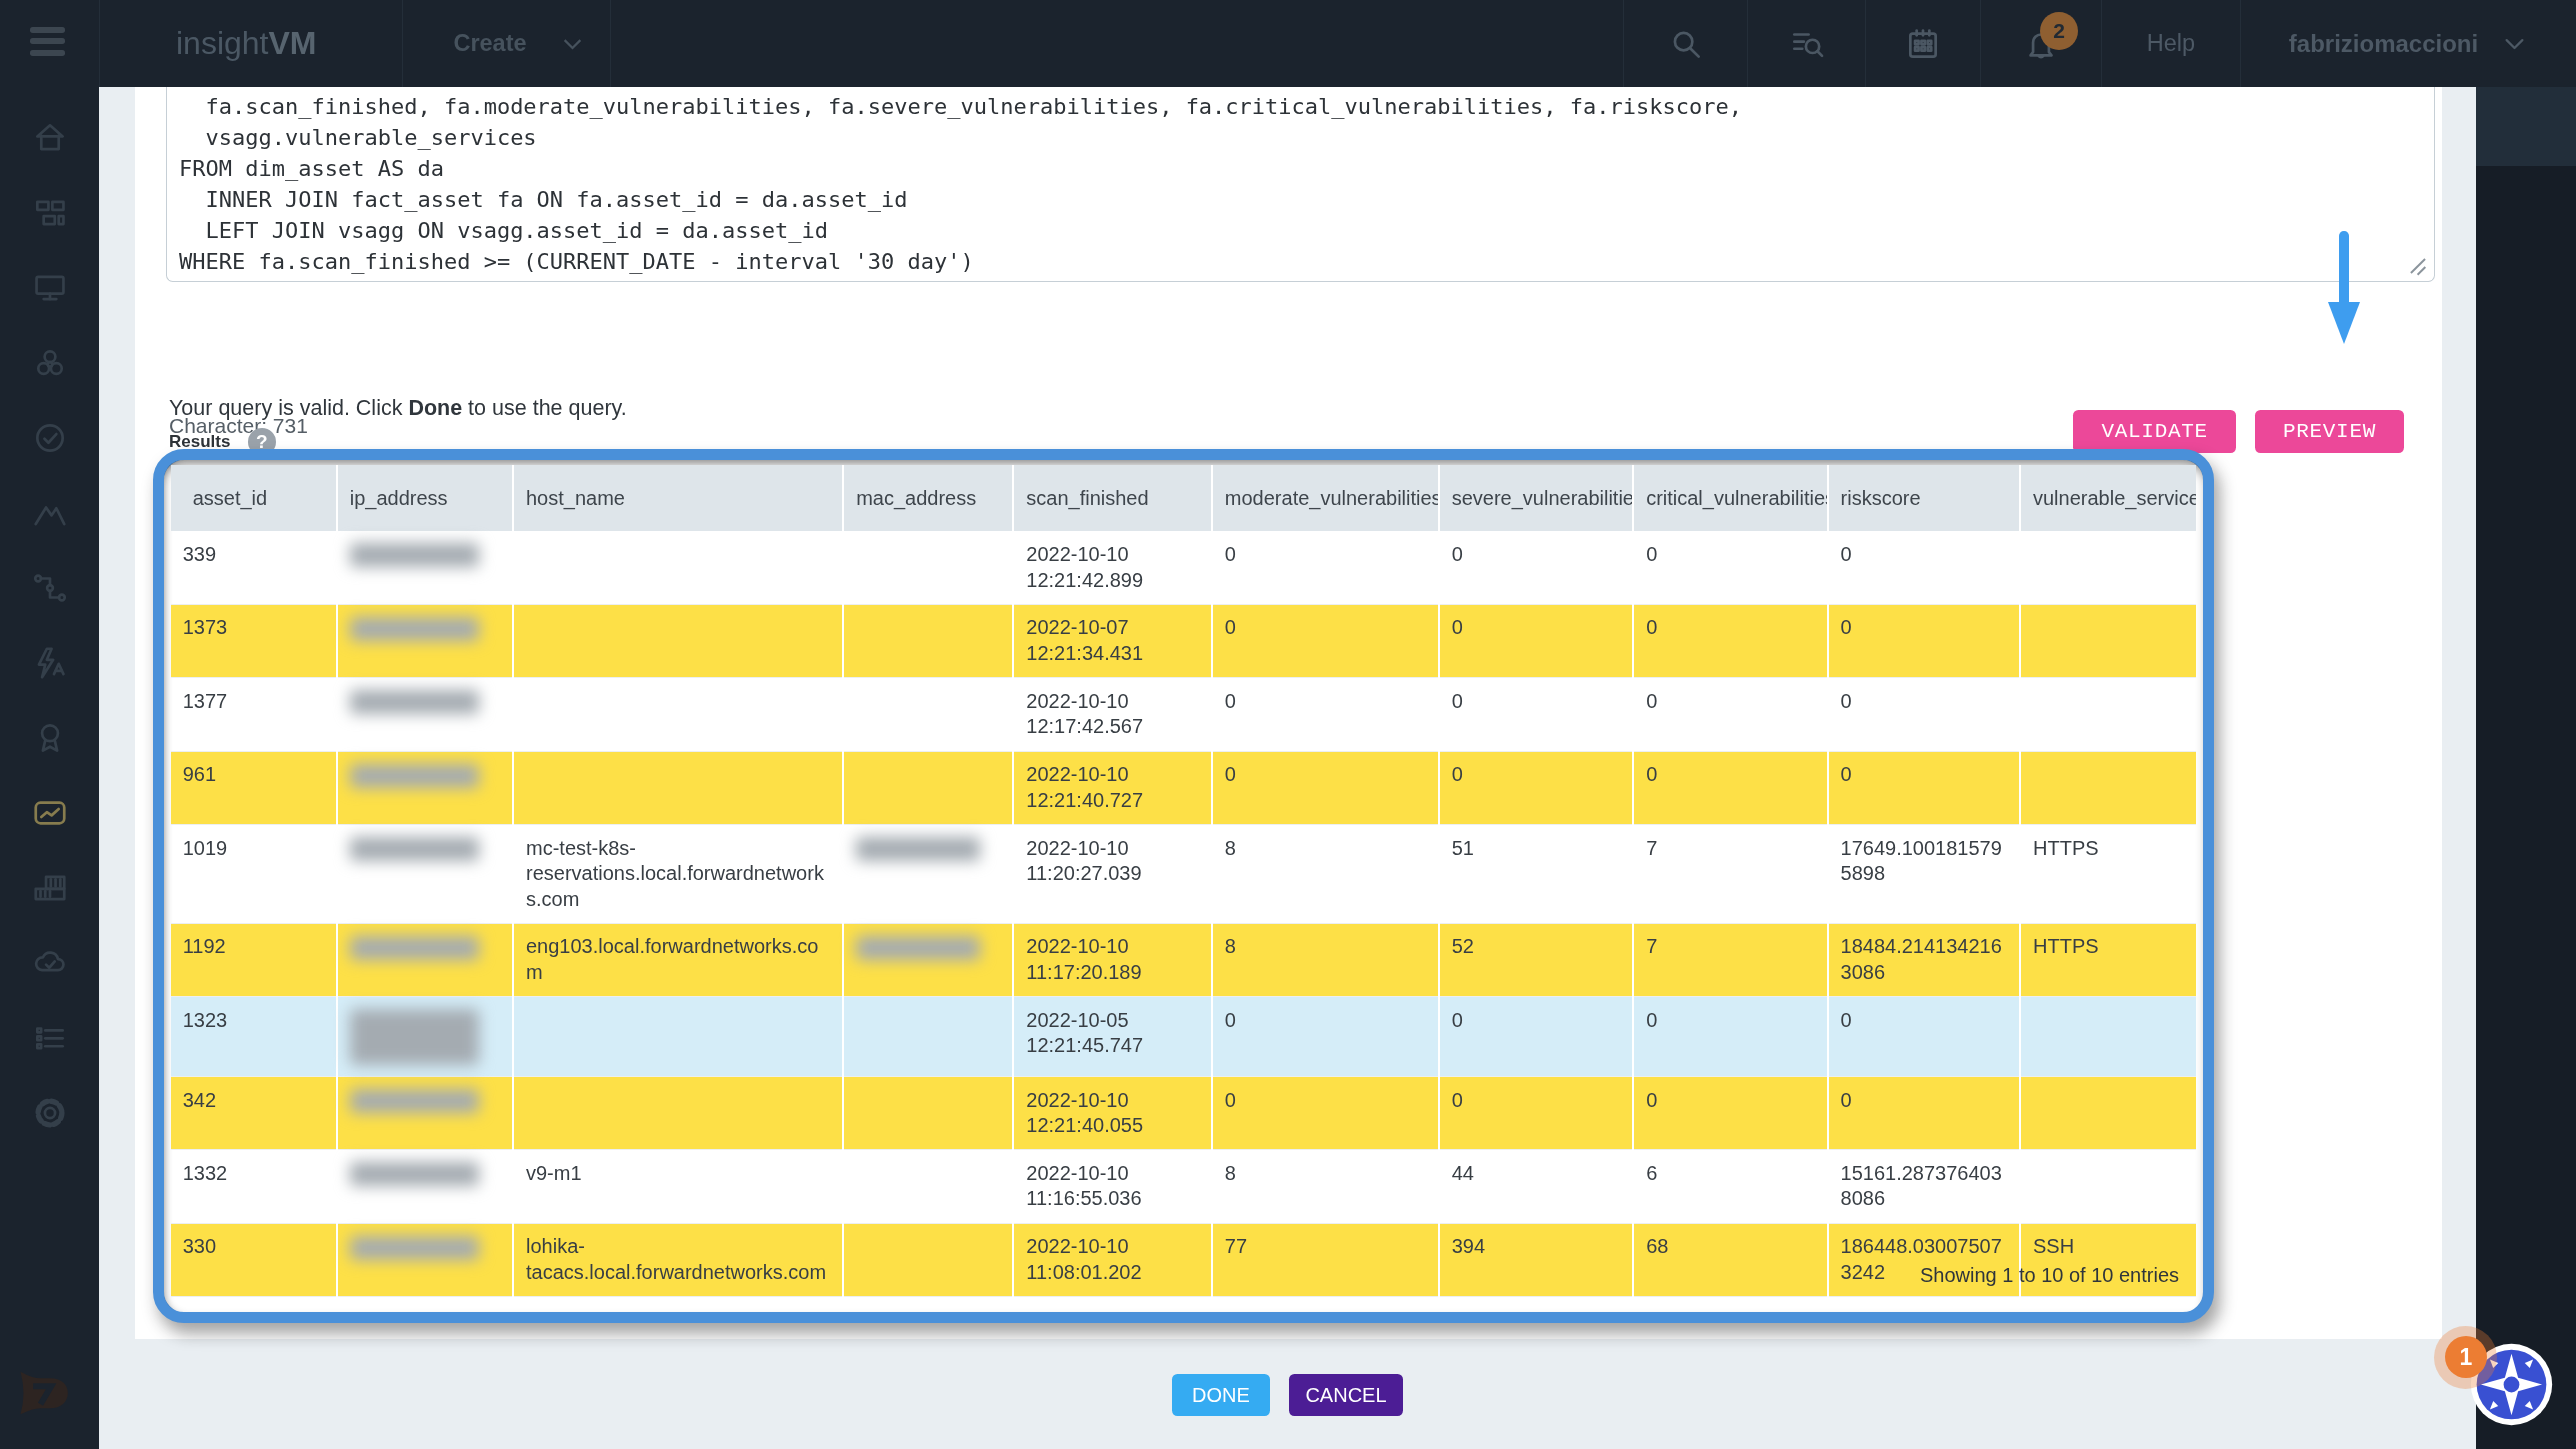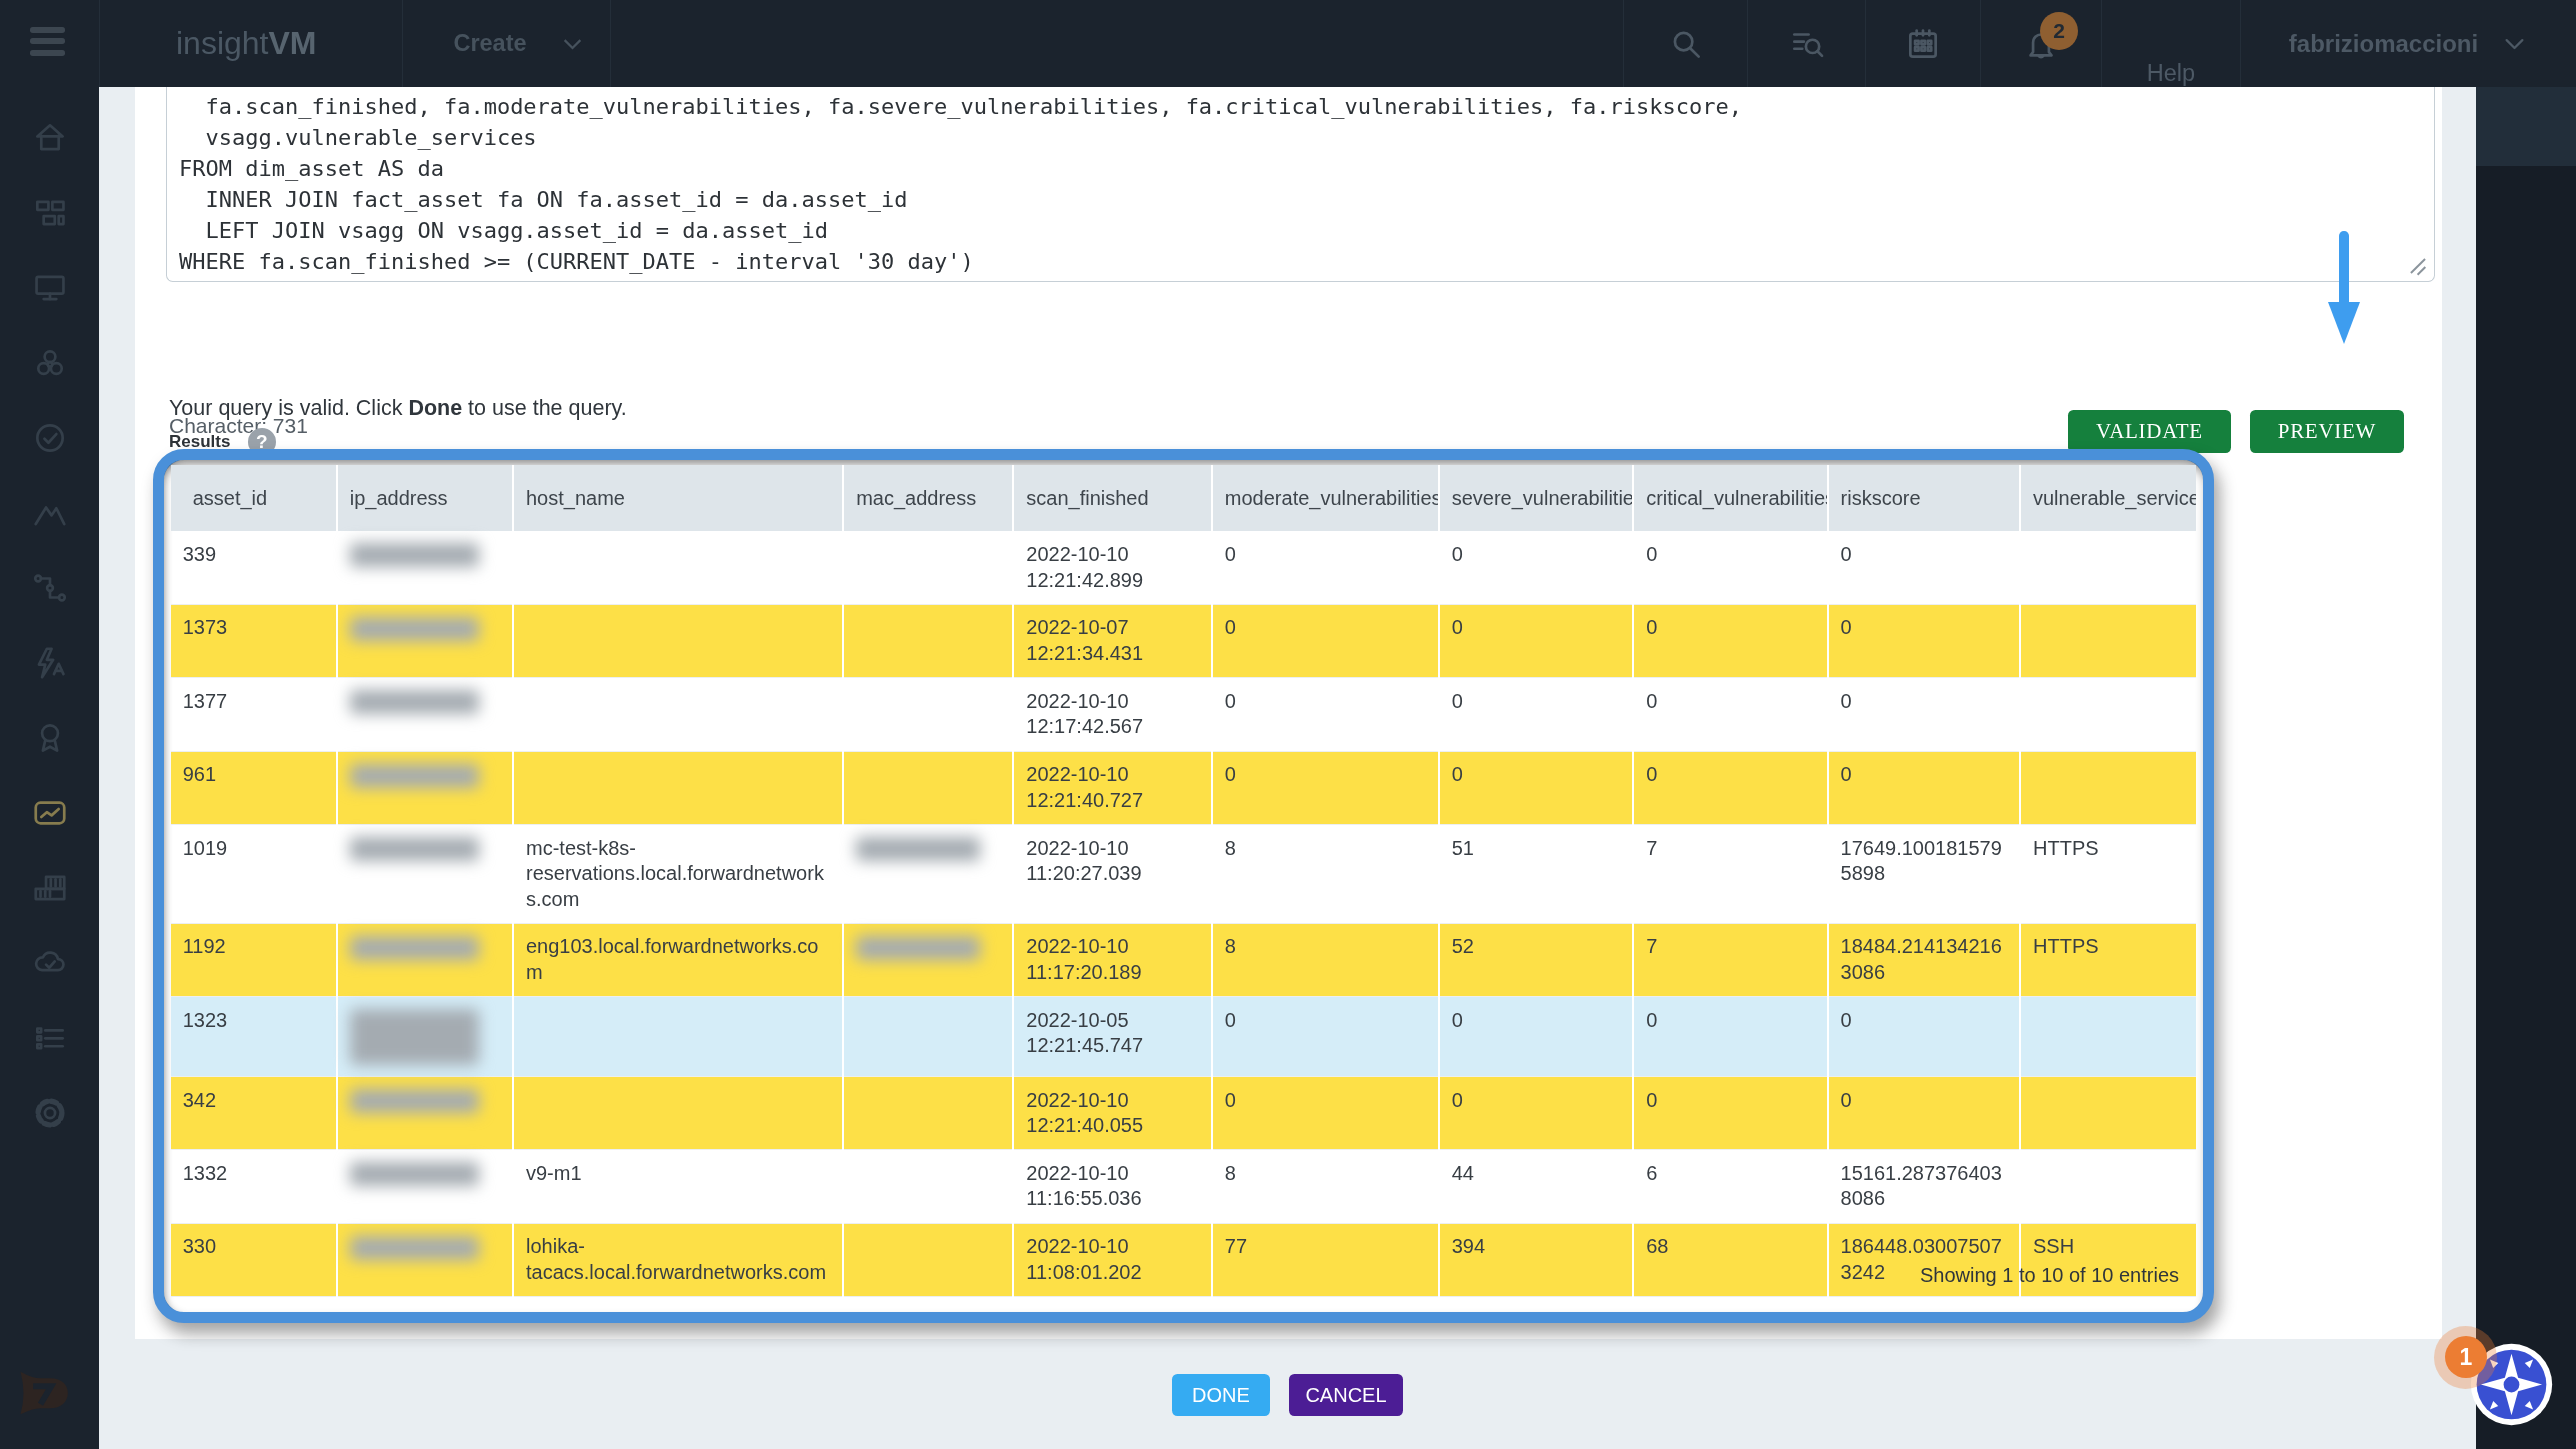--- a/index.html
+++ b/index.html
@@ -39,21 +39,21 @@
   .white-panel{position:absolute;left:36px;top:0;width:2307px;height:1252px;background:#ffffff;}
   
   .sql-box{position:absolute;left:31px;top:-4px;width:2269px;height:199px;border:1.3px solid #c6cfd6;border-top:none;border-radius:0 0 6.7px 6.7px;box-sizing:border-box;background:#fff;}
   .sql-box pre{margin:0;padding:8px 12px;font-family:"DejaVu Sans Mono",monospace;font-size:22px;line-height:31px;color:#2d3237;white-space:pre;}
   .resize-handle{position:absolute;right:4px;bottom:2.7px;width:23px;height:23px;cursor:nwse-resize;}
   .resize-handle::before,.resize-handle::after{content:"";position:absolute;background:#8b949c;height:2px;transform:rotate(-45deg);}
   .resize-handle::before{width:20px;left:1.3px;top:9.4px;}
   .resize-handle::after{width:10.7px;left:9.4px;top:14.8px;}
   .char-count{position:absolute;left:34px;top:327px;font-size:21px;color:#555e66;}
   .editor-buttons{position:absolute;top:323px;right:38px;display:flex;gap:19px;}
-  .gray-btn{height:43px;padding:4px 28px;background:#15803d;border:none;border-radius:5.4px;color:#ffffff;font-size:21px;font-family:Liberation Serif, serif;letter-spacing:0.7px;display:flex;align-items:center;justify-content:center;cursor:pointer;}
+  .gray-btn{height:43px;padding:4px 28px;background:#ec4899;border:none;border-radius:5.4px;color:#ffffff;font-size:21px;font-family:Liberation Mono, monospace;letter-spacing:0.7px;display:flex;align-items:center;justify-content:center;cursor:pointer;}
   
   .anno-arrow{position:absolute;left:2193px;top:144px;width:32px;height:201px;pointer-events:none;z-index:6;}
   .anno-arrow .shaft{position:absolute;left:11.4px;top:0;width:9.4px;height:75px;background:#3e9def;border-radius:4.7px;}
   .anno-arrow .head{position:absolute;left:0;top:71px;width:0;height:0;border-left:16px solid transparent;border-right:16px solid transparent;border-top:42px solid #3e9def;}
   .valid-msg{position:absolute;left:34px;top:309px;font-size:21.5px;color:#30363c;}
   .results-head{position:absolute;left:34px;top:341px;display:flex;align-items:center;gap:17.4px;}
   .results-title{font-size:17px;font-weight:700;color:#2e3338;}
   .help-icon{width:28px;height:28px;border-radius:50%;background:#9aa2aa;color:#ffffff;font-size:19px;font-weight:700;display:flex;align-items:center;justify-content:center;cursor:pointer;}
   
   .annotation{position:absolute;left:18px;top:362px;width:2061px;height:874px;box-sizing:border-box;border:11.4px solid #4a90d9;border-radius:31px;background:#ffffff;box-shadow:5.4px 10.7px 16px rgba(30,30,30,0.4);}
@@ -131,21 +131,21 @@
           <rect x="15" y="14" width="2.2" height="2.2"></rect>
         </svg>
     </div>
     <div class="nav-cell" style="width:120px;">
       <svg viewBox="0 0 24 24">
           <path d="M7 17 V11 a5 5 0 0 1 10 0 V17 l1.6 2.2 H5.4 Z"></path>
           <path d="M10.5 19.5 a1.8 1.8 0 0 0 3 0"></path>
         </svg>
       <div class="badge">2</div>
     </div>
-    <div class="nav-cell" style="width:138px;align-items:flex-end;">
+    <div class="nav-cell" style="width:138px;">
       <span class="nav-label">Help</span>
     </div>
     <div class="nav-cell" style="width:335px;">
       <div class="nav-user">
         <span>fabriziomaccioni</span>
         <svg viewBox="0 0 24 24">
             <polyline points="5,9 12,16 19,9"></polyline>
           </svg>
       </div>
     </div>

